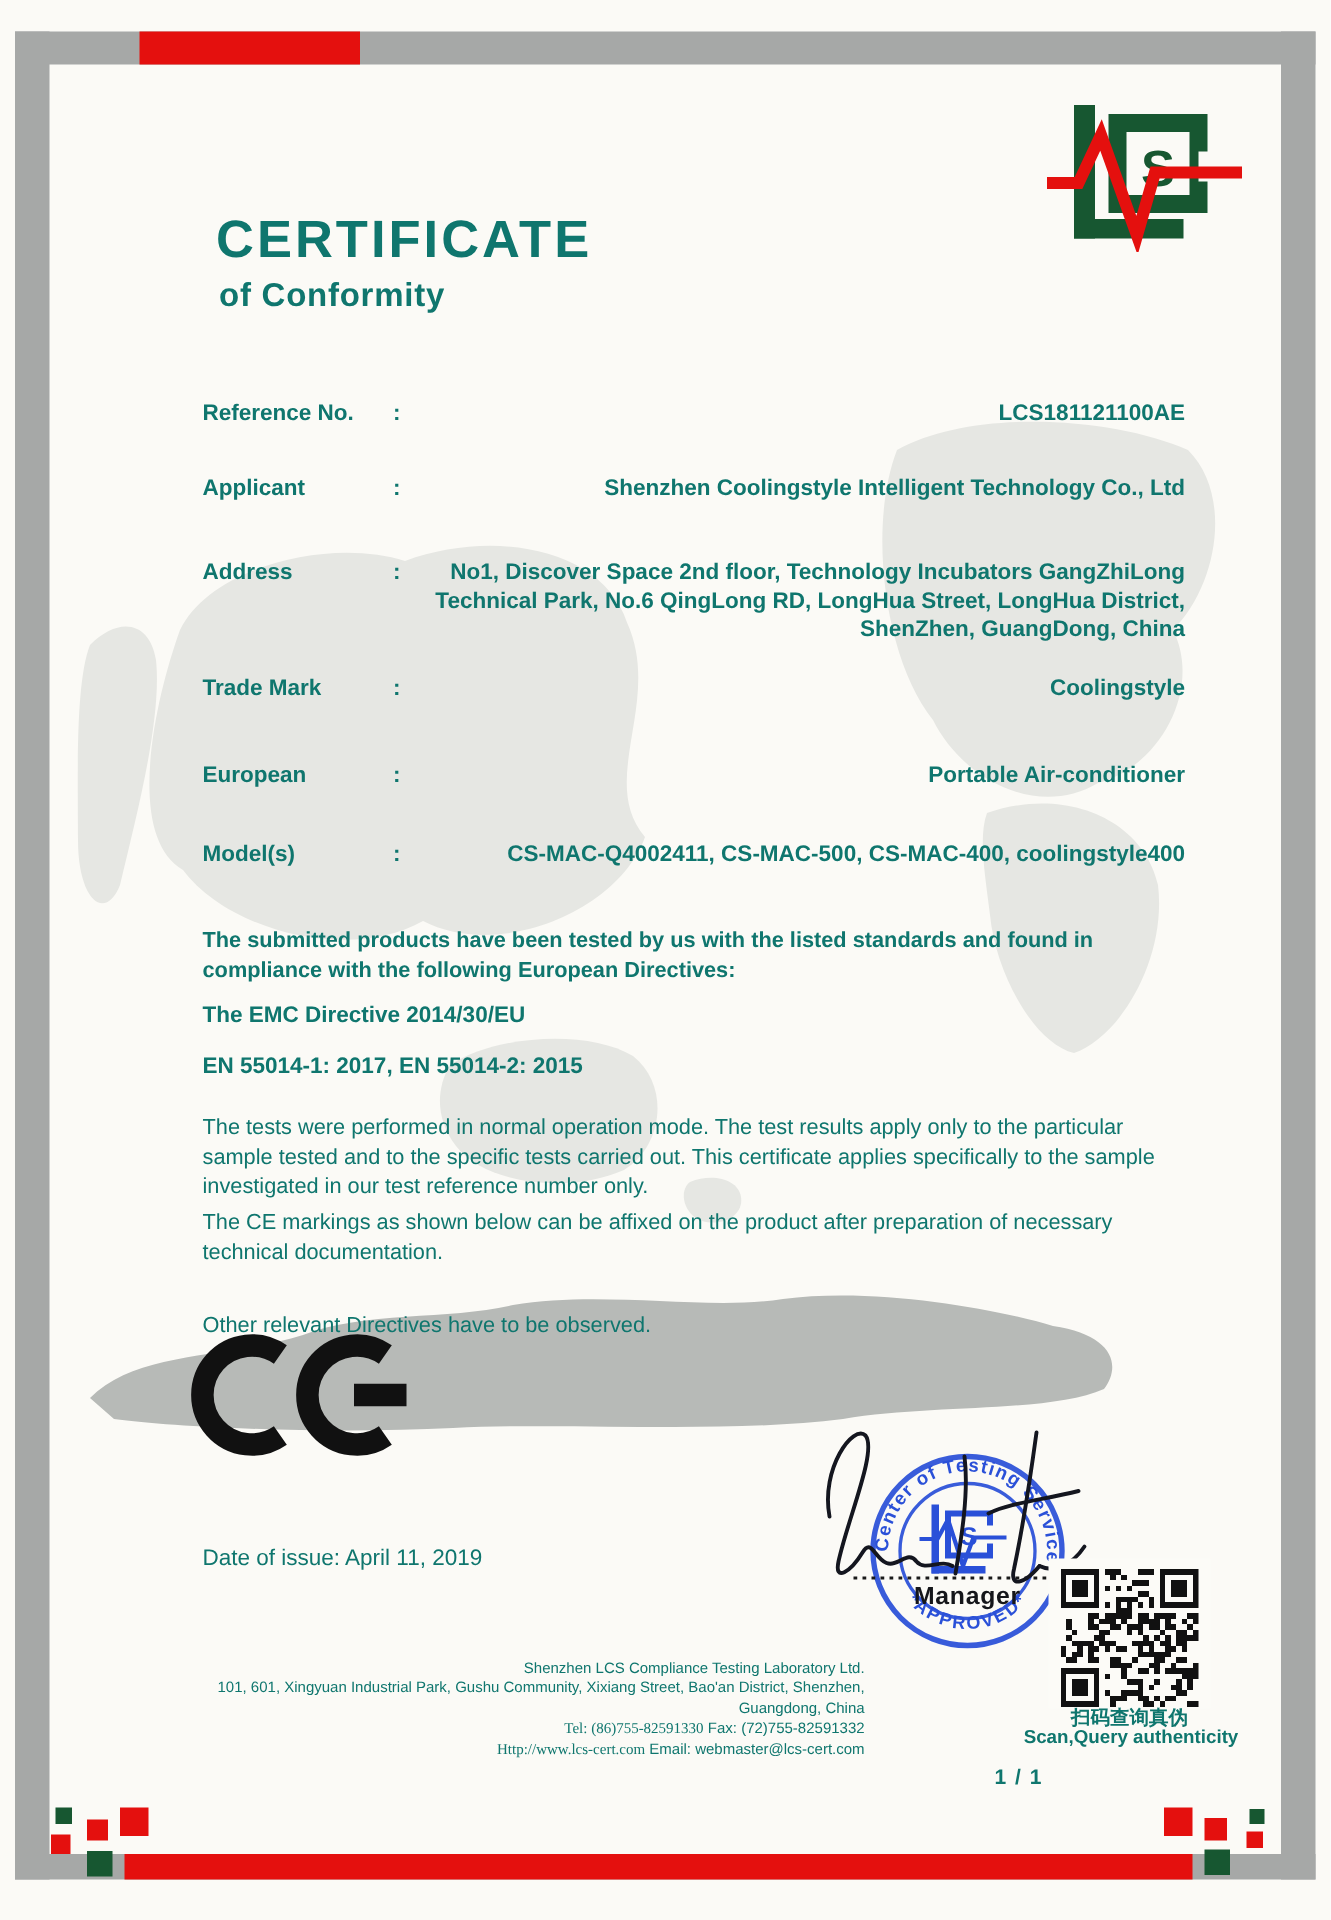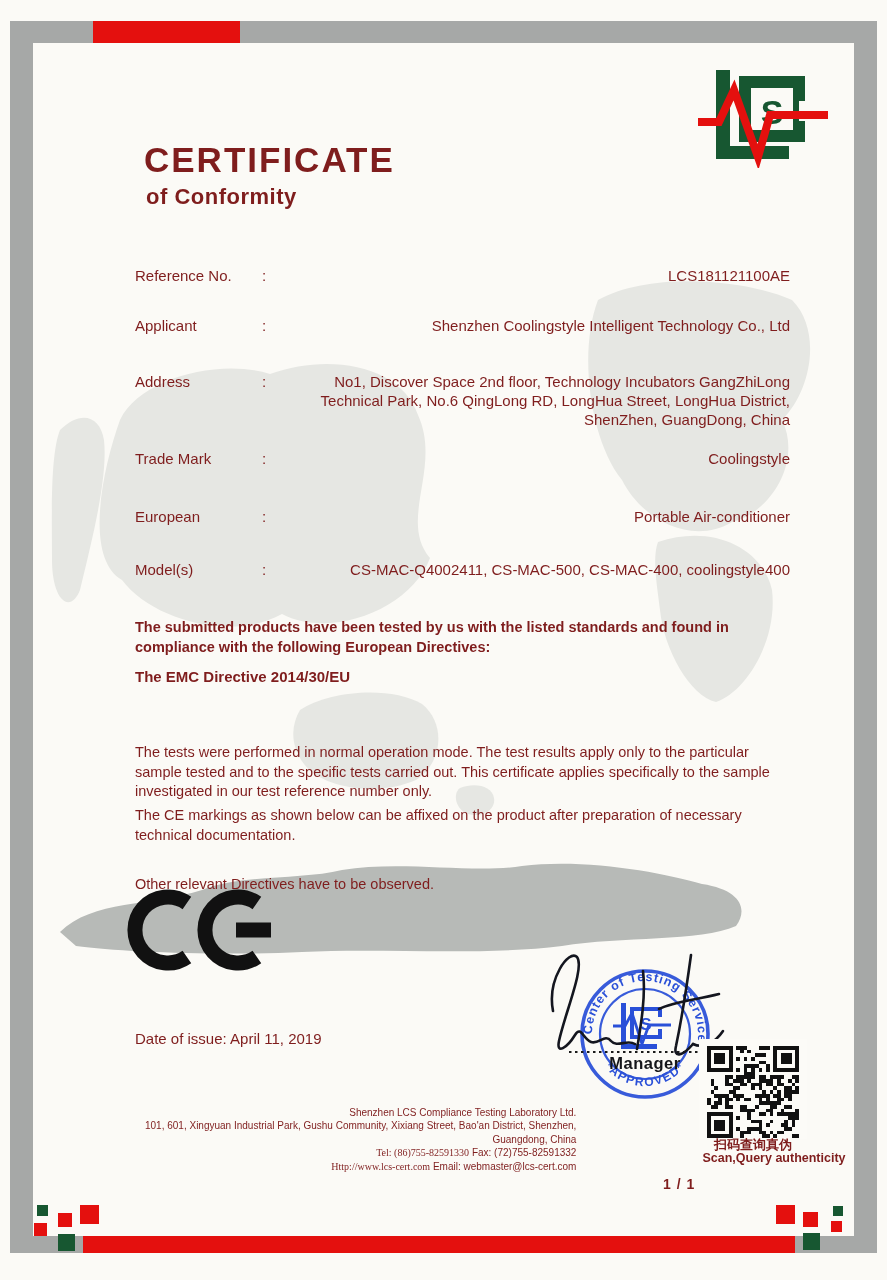--- a/index.html
+++ b/index.html
@@ -1,48 +1,48 @@
 <!DOCTYPE html>
 <html><head>
 <meta charset="utf-8">
 <style>
   html,body{margin:0;padding:0;background:#ffffff;}
   .page{position:relative;width:887px;height:1280px;background:#fbfaf6;overflow:hidden;
-        font-family:"Liberation Sans","DejaVu Sans",sans-serif;color:#7f1d1d;margin:0 auto;}
+        font-family:"Liberation Sans","DejaVu Sans",sans-serif;color:#0f766e;margin:0 auto;}
   .abs{position:absolute;}
   
   .band{position:absolute;background:#a6a8a7;}
   .band-red{position:absolute;background:#e4100e;}
   .sq{position:absolute;}
   .sq.red{background:#e4100e;}
   .sq.green{background:#175731;}
   
   .map{position:absolute;left:0;top:0;width:887px;height:1280px;pointer-events:none;}
   
   .title{position:absolute;left:144px;top:140px;font-size:35px;font-weight:bold;letter-spacing:2px;}
   .subtitle{position:absolute;left:146px;top:184px;font-size:22px;font-weight:bold;letter-spacing:.5px;}
   
-  .field{position:absolute;left:135px;display:flex;font-size:15px;font-weight:normal;line-height:19px;}
+  .field{position:absolute;left:135px;display:flex;font-size:15px;font-weight:bold;line-height:19px;}
   .field .lbl{width:127px;}
   .field .sep{width:23px;}
   .field .val{width:505px;text-align:right;}
   
   .para{position:absolute;left:135px;width:658px;font-size:14.5px;line-height:19.5px;}
   .para.bold{font-weight:bold;font-size:15px;}
   
   .date{position:absolute;left:135px;top:1030px;font-size:15px;font-weight:normal;}
   
   .footer{position:absolute;left:145px;top:1106px;font-size:10px;line-height:13.4px;text-align:right;}
   .footer .cols span:first-child{display:inline-block;width:158px;font-family:Liberation Serif, serif;}
   .pagenum{position:absolute;left:663px;top:1176px;font-size:14px;font-weight:bold;letter-spacing:1px;}
   
   .qr-pad{position:absolute;left:699px;top:1039px;width:108px;height:100px;background:#fcfbf7;}
   .qr-svg{position:absolute;left:707px;top:1046px;width:92px;height:92px;}
   .qr-cn{position:absolute;left:699px;top:1136px;width:108px;text-align:center;font-size:13px;font-weight:bold;}
-  .qr-en{position:absolute;left:675px;top:1151px;width:158px;text-align:center;font-size:12.5px;font-weight:bold;margin-left:20px;}
+  .qr-en{position:absolute;left:675px;top:1151px;width:158px;text-align:center;font-size:12.5px;font-weight:bold;}
 </style>
 </head>
 <body>
 
 <div class="page">
 
   <svg class="map" viewBox="0 0 887 1280" aria-hidden="true">
     <g fill="#e6e7e3">
       <path d="M120,420 C140,378 220,358 270,374 C330,352 402,366 418,415 C442,468 398,520 430,558 C412,608 332,640 282,614 C232,642 152,620 122,580 C84,558 102,470 120,420 Z"></path>
       <path d="M60,430 C80,410 100,415 104,440 C108,478 92,540 80,590 C70,615 52,600 52,560 C52,520 50,455 60,430 Z"></path>
@@ -110,20 +110,21 @@
     <span class="val">Portable Air-conditioner</span>
   </div>
   <div class="field" style="top:560px;">
     <span class="lbl">Model(s)</span>
     <span class="sep">:</span>
     <span class="val">CS-MAC-Q4002411, CS-MAC-500, CS-MAC-400, coolingstyle400</span>
   </div>
 
   <div class="para" style="top:618px;font-weight:bold;">The submitted products have been tested by us with the listed standards and found in compliance with the following European Directives:</div>
   <div class="para bold" style="top:667px;">The EMC Directive 2014/30/EU</div>
+  <div class="para bold" style="top:701px;">EN 55014-1: 2017, EN 55014-2: 2015</div>
   <div class="para" style="top:743px;">The tests were performed in normal operation mode. The test results apply only to the particular sample tested and to the specific tests carried out. This certificate applies specifically to the sample investigated in our test reference number only.</div>
   <div class="para" style="top:806px;">The CE markings as shown below can be affixed on the product after preparation of necessary technical documentation.</div>
   <div class="para" style="top:851px;margin-top:24px;">Other relevant Directives have to be observed.</div>
 
   <svg class="abs" style="left:126px;top:880px;" width="148" height="100" viewBox="0 0 148 100">
     <g fill="none" stroke="#111111" stroke-width="15">
       <path d="M60.9,23 A33,33 0 1 0 60.9,77"></path>
       <path d="M130.9,23 A33,33 0 1 0 130.9,77"></path>
       <path d="M110,50 L145,50"></path>
     </g>

